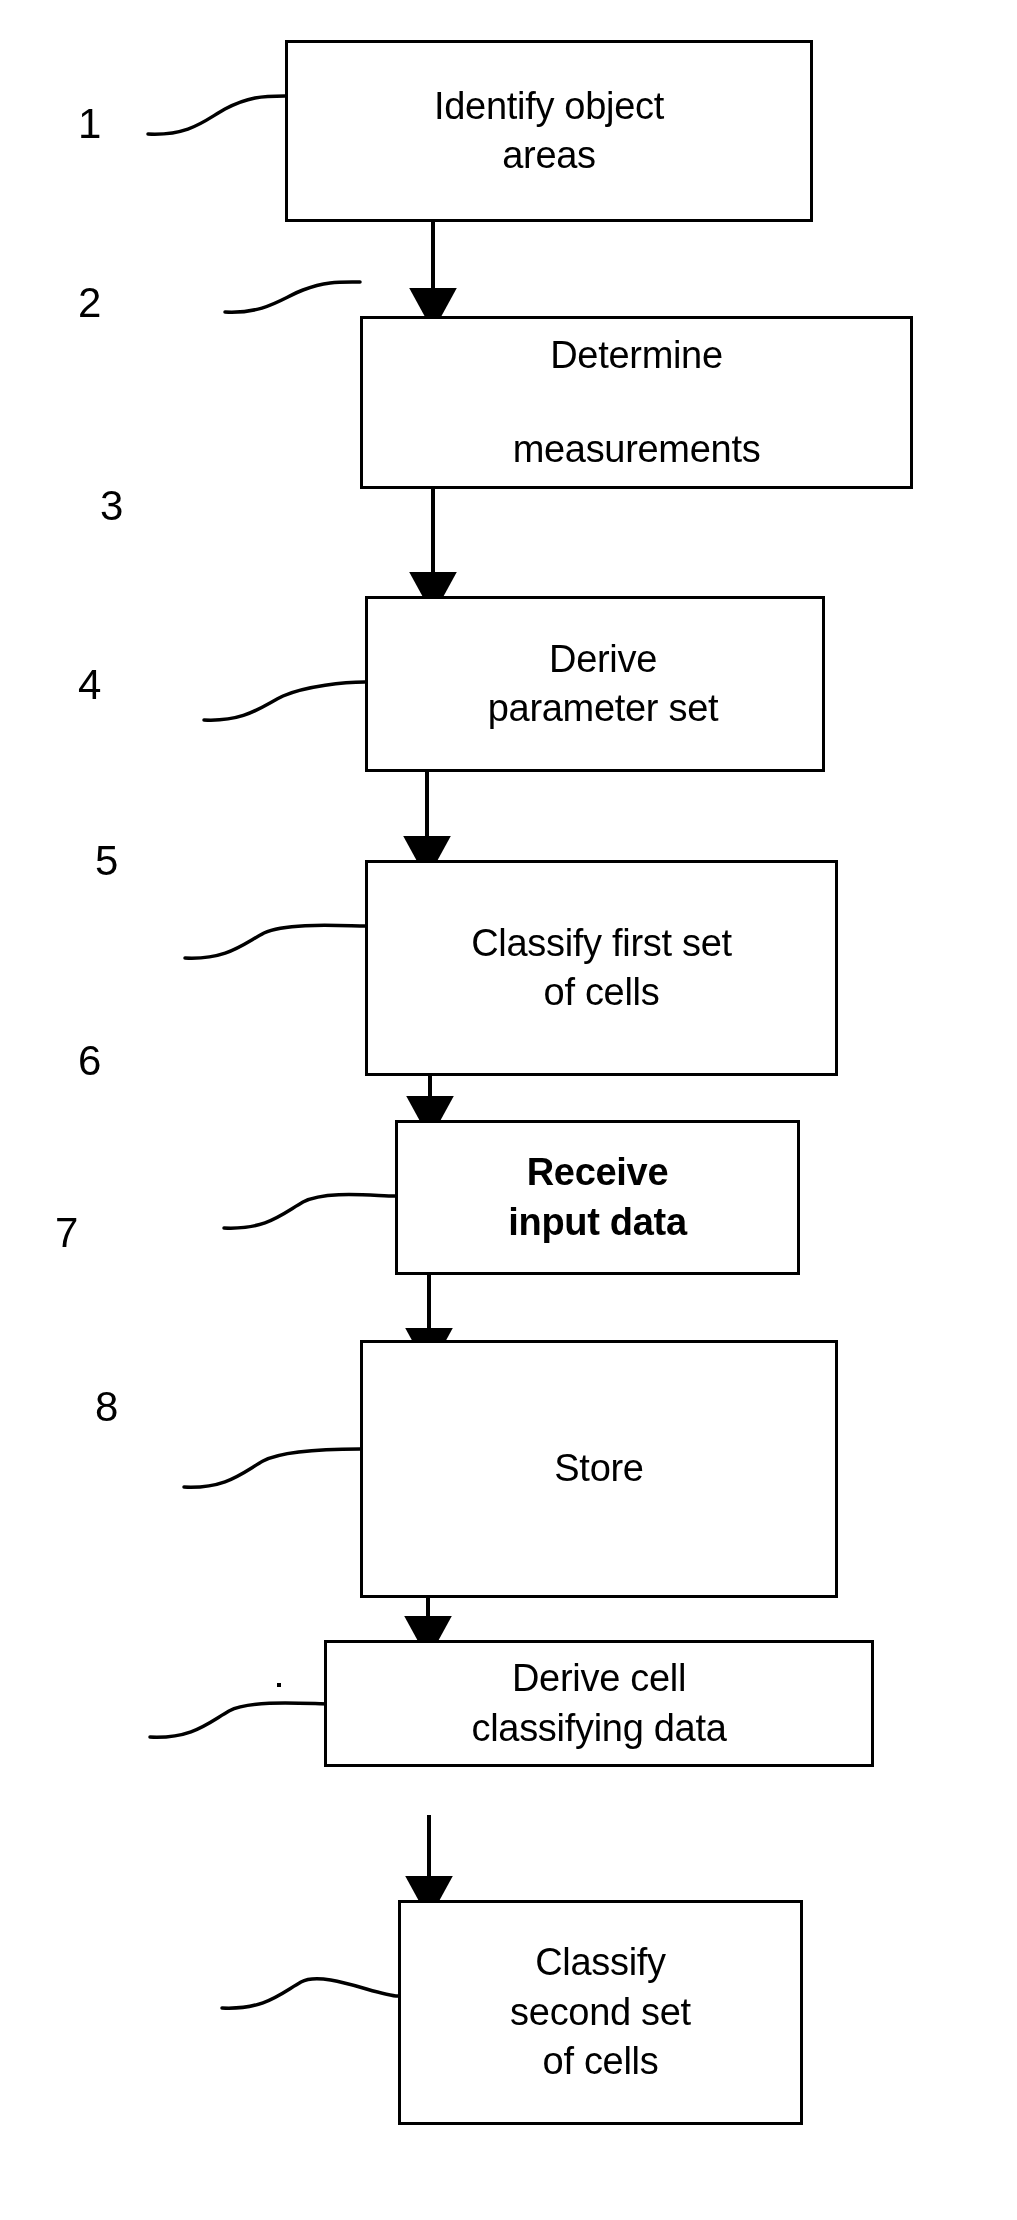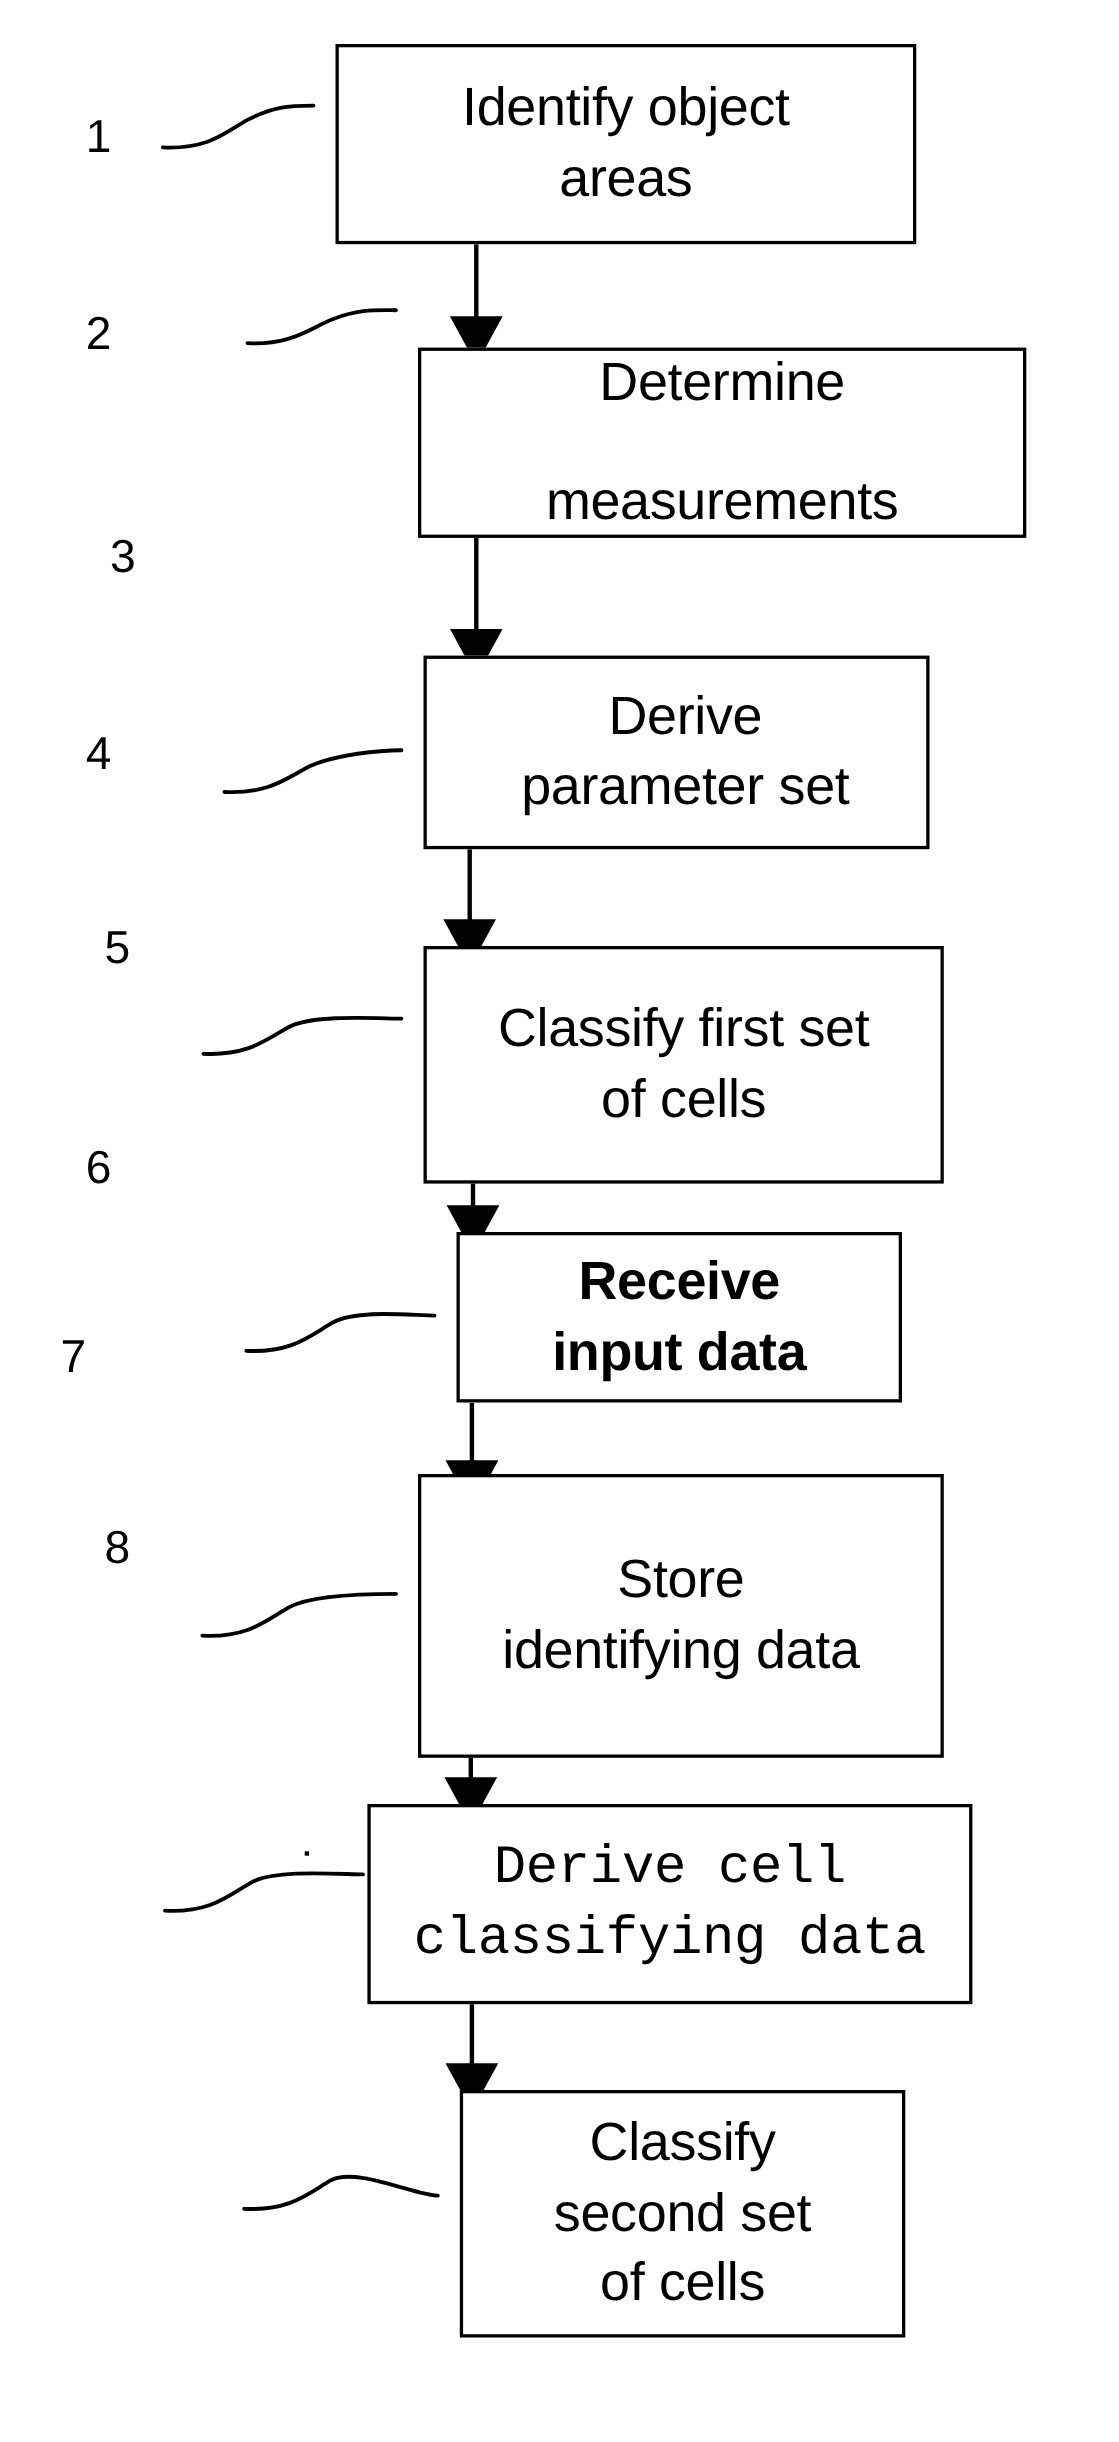--- a/index.html
+++ b/index.html
@@ -31,26 +31,25 @@
     position: absolute;
     box-sizing: border-box;
     border: 3px solid #000000;
     background: #ffffff;
     display: flex;
     flex-direction: column;
     align-items: center;
     justify-content: center;
     text-align: center;
     font-family: "Liberation Sans", sans-serif;
-    font-size: 49px;
+    font-size: 38px;
     line-height: 1.30;
     color: #000000;
     letter-spacing: -0.3px;
     z-index: 3;
-    margin-left: 20px;
   }
   .node .line {
     display: block;
     white-space: nowrap;
   }
   .numeral {
     position: absolute;
     font-family: "Liberation Sans", sans-serif;
     font-size: 42px;
     line-height: 1;
@@ -113,23 +112,22 @@
       <div class="node" style="left: 365px; top: 860px; width: 473px; height: 216px;">
         <span class="line">Classify first set</span>
         <span class="line">of cells</span>
       </div>
       <div class="node" style="left: 395px; top: 1120px; width: 405px; height: 155px; font-weight: bold;">
         <span class="line">Receive</span>
         <span class="line">input data</span>
       </div>
       <div class="node" style="left: 360px; top: 1340px; width: 478px; height: 258px; align-items: center;">
         <span class="line">Store</span>
-        <span class="line">identifying data</span>
       </div>
-      <div class="node" style="left: 314px; top: 1640px; width: 550px; height: 182px; font-family: Liberation Mono, monospace;">
+      <div class="node" style="left: 324px; top: 1640px; width: 550px; height: 127px;">
         <span class="line">Derive cell</span>
         <span class="line">classifying data</span>
       </div>
       <div class="node" style="left: 398px; top: 1900px; width: 405px; height: 225px;">
         <span class="line">Classify</span>
         <span class="line">second set</span>
         <span class="line">of cells</span>
       </div>
     </div>
   <div id="numerals-host">

